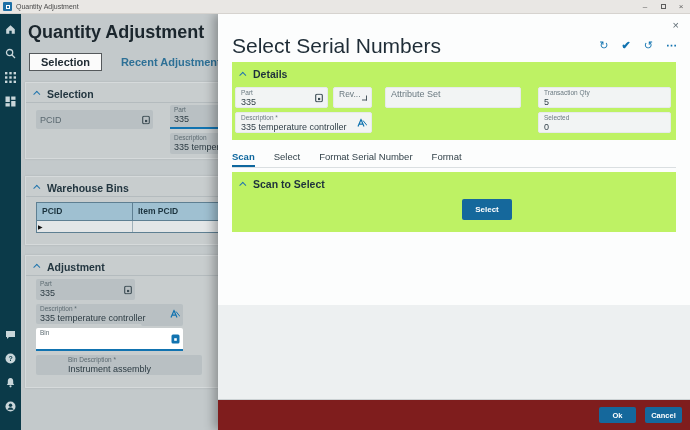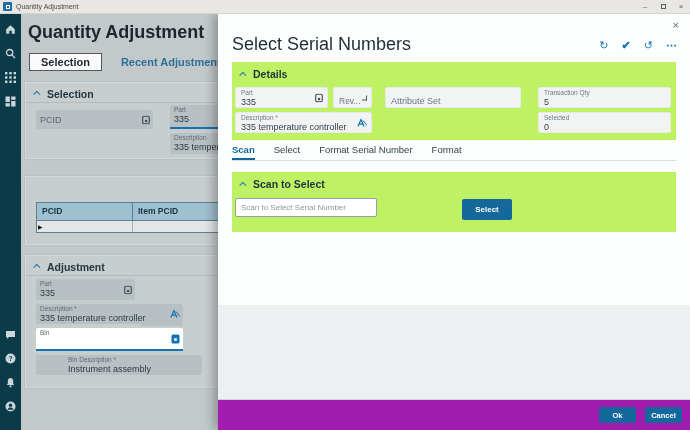--- a/index.html
+++ b/index.html
@@ -60,54 +60,54 @@
   .wb-hcell:last-child { border-right:none; }
   .wb-drow { display:flex; height:12px; background:#e3e6e7; border-top:1px solid #5e7f92; position:relative; }
   .wb-dcell { border-right:1px solid #9fb0b9; }
   .wb-marker { position:absolute; left:1px; top:2px; font-size:6px; color:#111; line-height:8px; }
   .wb-c1 { width:96px; } .wb-c2 { flex:1; }
 
   
   .dialog { position:absolute; left:218px; top:14px; width:472px; height:416px; background:#fcfdfd;
     box-shadow:-4px 0 10px rgba(0,0,0,.30); z-index:20; }
   .dlg-close { position:absolute; right:11px; top:5px; font-size:11px; color:#5e6c74; cursor:default; }
-  .dlg-title { position:absolute; left:14px; top:20px; font-size:18px; color:#1f2d37; }
+  .dlg-title { position:absolute; left:14px; top:20px; font-size:21px; color:#1f2d37; }
   .dlg-toolbar { position:absolute; right:13px; top:26px; display:flex; gap:13px; align-items:center; }
   .tool-ic { font-size:11px; color:#1173b0; line-height:11px; cursor:default; }
   .tool-ic.bold { font-weight:bold; }
 
   .sect { position:absolute; left:14px; right:14px; background:#bef264; }
   .sect-hd { display:flex; align-items:center; gap:7px; padding:6px 0 0 9px; font-size:10.5px;
     font-weight:bold; color:#1e313c; }
   .sect-details { top:48px; height:78px; }
   .sect-select  { top:158px; height:60px; }
   .sect-create  { top:228px; height:60px; }
 
   .fld2 { position:absolute; background:#f2f4f4; border:1px solid #e6eaeb; border-radius:2px;
     padding:1px 5px; overflow:hidden; }
   .fld2 .lbl { font-size:6.5px; color:#6a7980; line-height:8px; white-space:nowrap; }
   .fld2 .val { font-size:9px; color:#303f47; line-height:10px; white-space:nowrap; }
   .fld2 .icon-right { position:absolute; right:4px; top:50%; transform:translateY(-50%); }
-  .fld2.center { display:flex; align-items:flex-end; }
+  .fld2.center { display:flex; align-items:flex-start; }
   .fld2.center .val { color:#6a7980; }
 
-  .dlg-tabs { position:absolute; left:14px; top:130px; right:14px; height:17px;
+  .dlg-tabs { position:absolute; left:14px; top:137px; right:14px; height:17px;
     border-bottom:1px solid #dadfe1; display:flex; gap:19px; }
   .dtab { font-size:9.5px; color:#33424a; padding-bottom:4px; cursor:default; }
   .dtab.active { color:#0e679e; font-weight:bold; border-bottom:2px solid #0e679e; }
 
   .scan-input { position:absolute; left:3px; top:26px; width:142px; height:19px; background:#fff;
     border:1px solid #93a1a8; border-radius:2px; font-size:8px; color:#333; padding:0 5px;
     font-family:"Liberation Sans", sans-serif; }
   .scan-input::placeholder { color:#8b979d; }
   .btn { position:absolute; background:#15689c; color:#fff; font-size:8px; font-weight:bold;
     border:none; border-radius:2px; font-family:"Liberation Sans", sans-serif; cursor:default; }
 
   .dlg-graybox { position:absolute; left:0; top:291px; width:100%; height:94px; background:#edf0f1; }
-  .dlg-footer { position:absolute; left:0; bottom:0; width:100%; height:31px; background:#a21caf;
+  .dlg-footer { position:absolute; left:0; bottom:0; width:100%; height:31px; background:#7f1d1d;
     border-top:1px solid #ccd2d4; display:flex; align-items:center; justify-content:flex-end;
     gap:9px; padding-right:8px; }
   .btn-f { background:#15689c; color:#fff; font-size:7.5px; font-weight:bold; border:none;
     border-radius:2px; width:37px; height:16px; font-family:"Liberation Sans", sans-serif; cursor:default; }
 
   .lookup-ic svg, .scan-ic svg, .translate-ic svg { display:block; }
 </style>
 </head>
 <body>
 
@@ -223,20 +223,24 @@
             </svg>
         </span>
       </div>
       <div class="fld" style="left:144px; top:50px; width:105px; height:21px;">
         <div class="lbl">Description</div>
         <div class="val">335 temperature controller</div>
       </div>
     </div>
 
     <div class="card" style="top:162px; height:69px;">
+      <div class="card-hd">
+        <span class="chev-up"></span>
+        <span>Warehouse Bins</span>
+      </div>
       <div class="wb-table">
         <div class="wb-hrow">
           <div class="wb-hcell wb-c1">PCID</div>
           <div class="wb-hcell wb-c2">Item PCID</div>
         </div>
         <div class="wb-drow">
           <span class="wb-marker">▶</span>
           <div class="wb-dcell wb-c1"></div>
           <div class="wb-dcell wb-c2"></div>
         </div>
@@ -346,21 +350,20 @@
       <div class="dtab">Select</div>
       <div class="dtab">Format Serial Number</div>
       <div class="dtab">Format</div>
     </div>
 
     <div class="sect sect-select">
       <div class="sect-hd">
         <span class="chev-up"></span>
         <span>Scan to Select</span>
       </div>
-      <input class="scan-input" placeholder="Scan to Select Serial Number" style="">
       <button class="btn" style="left:230px; top:27px; width:50px; height:21px;">Select</button>
     </div>
 
 
     <div class="dlg-graybox"></div>
 
     <div class="dlg-footer">
       <button class="btn-f">Ok</button>
       <button class="btn-f">Cancel</button>
     </div>

